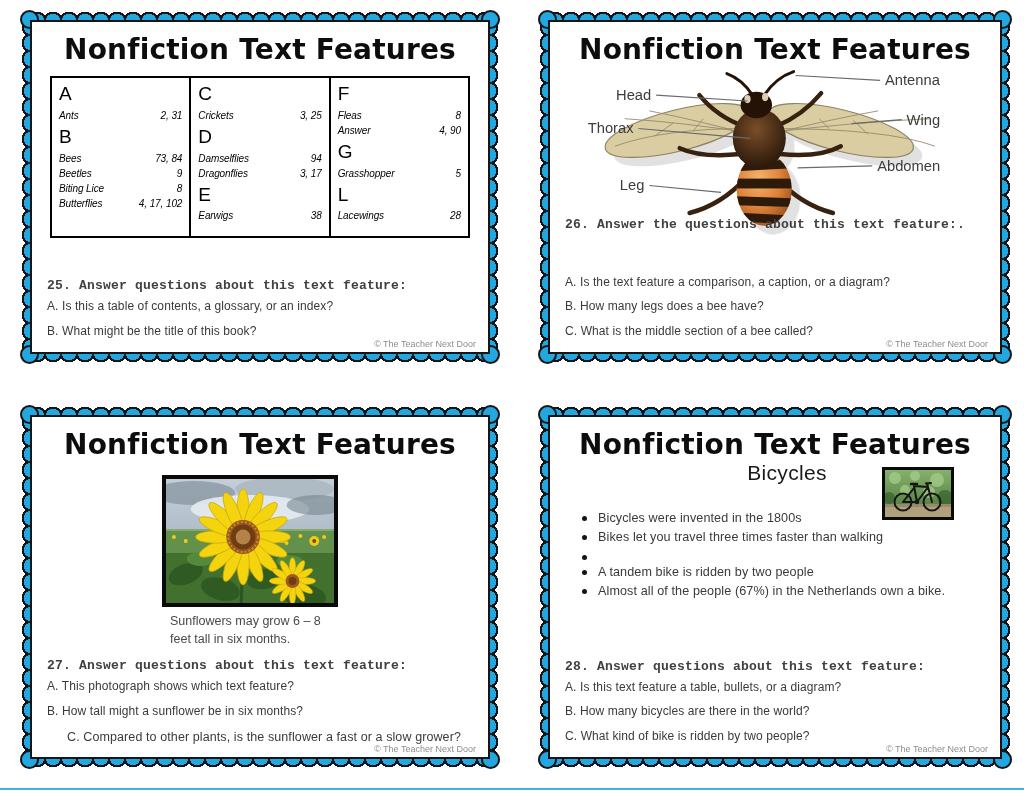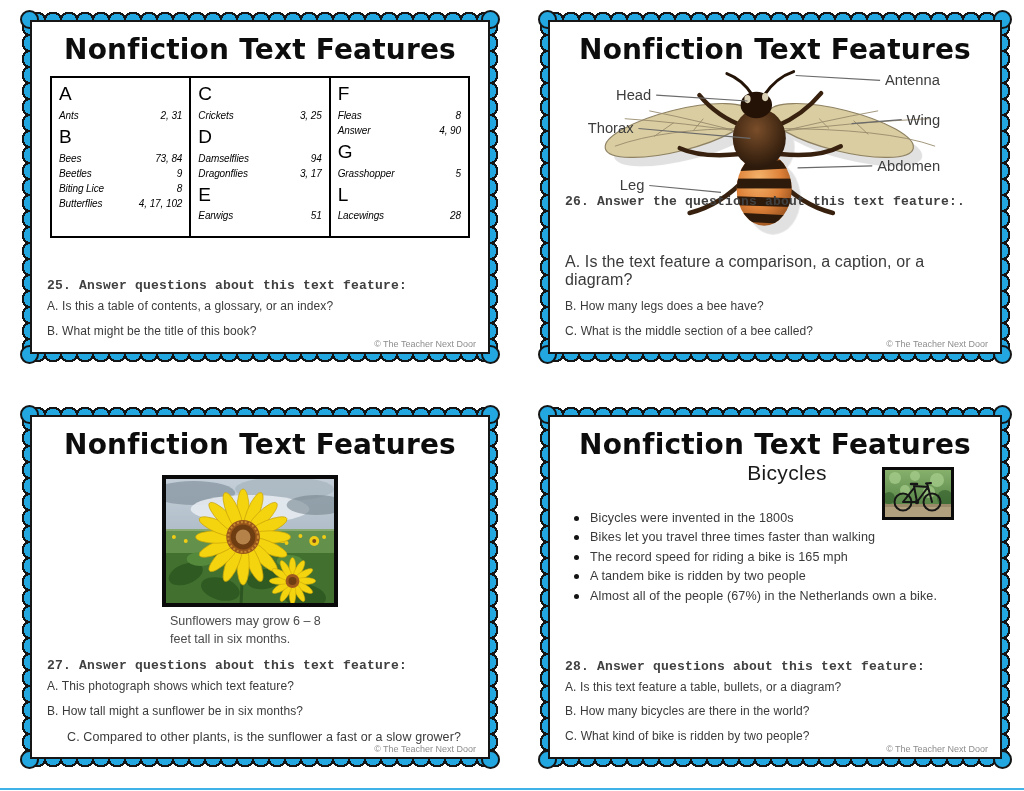--- a/index.html
+++ b/index.html
@@ -40,21 +40,21 @@
 
   
   .card-title{position:absolute;top:11px;left:0;right:0;text-align:center;
     font-family:"DejaVu Sans",sans-serif;font-weight:800;font-size:28px;color:#0d0d0d;letter-spacing:0.2px;}
   .qblock{position:absolute;left:15px;right:10px;bottom:13px;}
   .qheader{font-family:Liberation Mono, monospace;font-weight:bold;font-size:13px;
     color:#404040;letter-spacing:0.2px;margin-bottom:7px;}
   .q{font-family:"Liberation Sans",sans-serif;font-size:12px;color:#3a3a3a;
     letter-spacing:0.1px;margin-bottom:11px;line-height:1.15;}
   .q:last-child{margin-bottom:0;}
-  .q-sm{font-size:16px;margin-top:44px;}
+  .q-sm{font-size:12px;margin-top:44px;}
   .q-xs{font-size:12.5px;margin-left:20px;}
   .credit{position:absolute;right:12px;bottom:3px;font-size:9px;color:#8d8d8d;z-index:3;}
 
   
   .index-table{position:absolute;top:54px;left:18px;right:18px;height:162px;
     border:2px solid #000;display:flex;box-sizing:border-box;background:#fff;}
   .index-col{flex:1;border-right:2px solid #000;padding:2px 7px;overflow:hidden;}
   .index-col:last-child{border-right:none;}
   .index-letter{font-size:19px;color:#000;margin:3px 0 2px;line-height:1.2;}
   .index-entry{display:flex;justify-content:space-between;
@@ -72,21 +72,21 @@
   .photo-frame svg{display:block;width:100%;height:100%;}
   .caption{position:absolute;top:196px;left:138px;font-size:12.5px;line-height:1.4;
     color:#4a4a4a;white-space:pre-line;}
 
   
   .subtitle{position:absolute;top:44px;left:0;right:0;text-align:center;
     font-size:21px;color:#1a1a1a;letter-spacing:0.3px;padding-left:24px;}
   .bike-frame{position:absolute;top:50px;right:46px;width:72px;height:53px;
     border:3px solid #0a0a0a;box-sizing:border-box;background:#6d9c57;}
   .bike-frame svg{display:block;width:100%;height:100%;}
-  .bullets{position:absolute;top:94px;left:24px;right:8px;}
+  .bullets{position:absolute;top:94px;left:32px;right:8px;}
   .bullet-item{display:flex;gap:11px;margin-bottom:5px;}
   .bullet-dot{width:5px;height:5px;border-radius:50%;background:#141414;margin-top:5px;flex-shrink:0;}
   .bullet-text{font-size:12.6px;line-height:1.15;color:#3a3a3a;letter-spacing:0.1px;}
 </style>
 </head>
 <body>
 
 <div class="page">
 
   <div class="card" id="card25">
@@ -136,21 +136,21 @@
               <span class="entry-name">Damselflies</span>
               <span class="entry-pages">94</span>
             </div>
             <div class="index-entry">
               <span class="entry-name">Dragonflies</span>
               <span class="entry-pages">3, 17</span>
             </div>
             <div class="index-letter">E</div>
             <div class="index-entry">
               <span class="entry-name">Earwigs</span>
-              <span class="entry-pages">51</span>
+              <span class="entry-pages">38</span>
             </div>
           </div>
           <div class="index-col">
             <div class="index-letter">F</div>
             <div class="index-entry">
               <span class="entry-name">Fleas</span>
               <span class="entry-pages">8</span>
             </div>
             <div class="index-entry">
               <span class="entry-name">Answer</span>
@@ -447,21 +447,20 @@
           <div class="bullet-item">
             <span class="bullet-dot"></span>
             <span class="bullet-text">Bicycles were invented in the 1800s</span>
           </div>
           <div class="bullet-item">
             <span class="bullet-dot"></span>
             <span class="bullet-text">Bikes let you travel three times faster than walking</span>
           </div>
           <div class="bullet-item">
             <span class="bullet-dot"></span>
-            <span class="bullet-text">The record speed for riding a bike is 165 mph</span>
           </div>
           <div class="bullet-item">
             <span class="bullet-dot"></span>
             <span class="bullet-text">A tandem bike is ridden by two people</span>
           </div>
           <div class="bullet-item">
             <span class="bullet-dot"></span>
             <span class="bullet-text">Almost all of the people (67%) in the Netherlands own a bike.</span>
           </div>
         </div>

